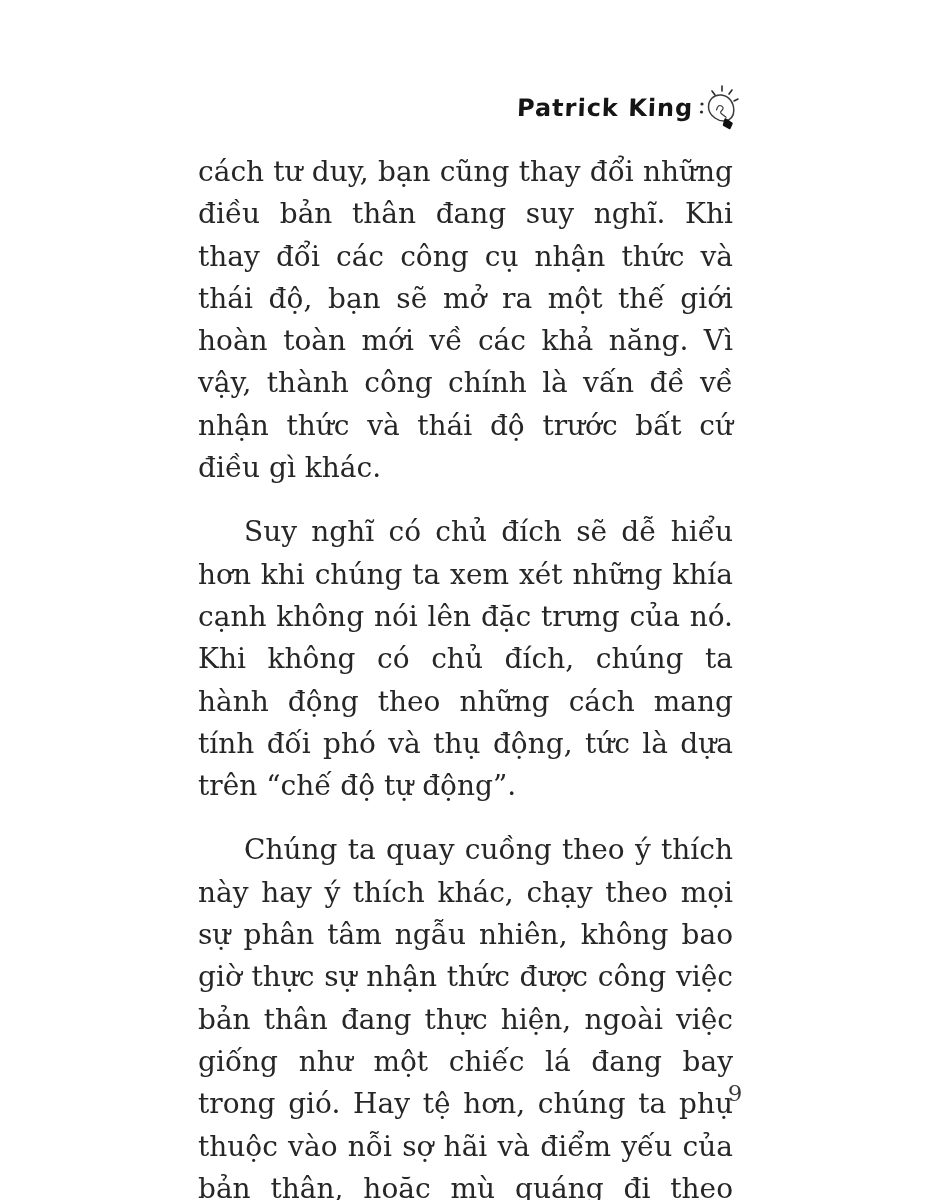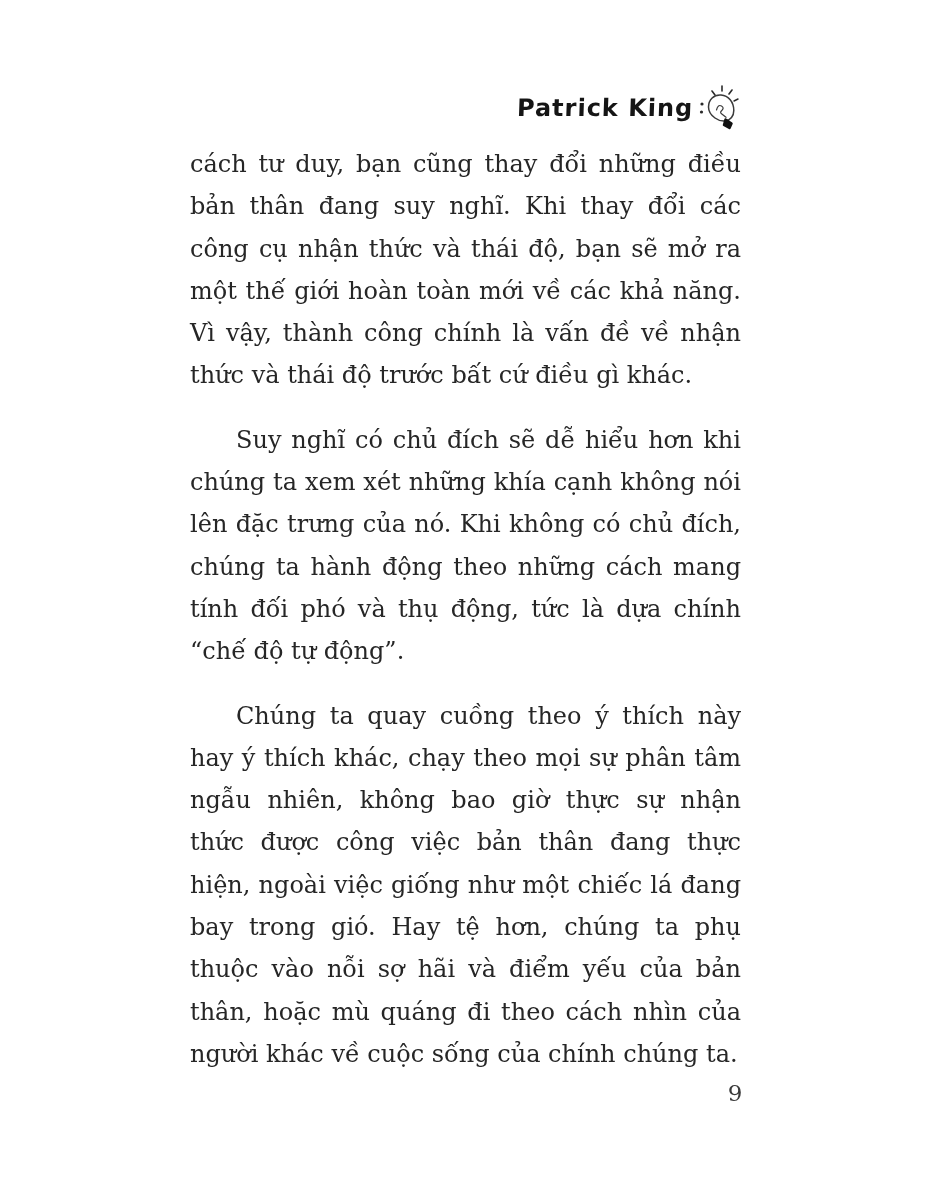--- a/index.html
+++ b/index.html
@@ -40,22 +40,22 @@
     height: 52px;
     line-height: 0;
   }
   .body-text {
     position: absolute;
     left: 190px;
     top: 143px;
     width: 551px;
   }
   .para {
-    margin: 0;
-    font-size: 24px;
+    margin: 8px;
+    font-size: 28px;
     line-height: 42.3px;
     color: #262626;
     text-align: justify;
     text-justify: inter-word;
   }
   .para + .para {
     margin-top: 22px;
   }
   .para.indented {
     text-indent: 46px;
@@ -97,19 +97,19 @@
 
         <path d="M19.5 28 q1.5 -6 5 -4 q3 1.8 0.5 4.2 q-2.5 2.2 -0.5 3.6 l4.5 3.5" fill="none" stroke="#3a3a3a" stroke-width="1.2" stroke-linecap="round"></path>
 
         <path d="M28.5 37.5 L34.5 41.5 L32.5 46 L27 43 Z" fill="#111111" stroke="#111111" stroke-width="2.5" stroke-linejoin="round"></path>
       </svg>
     </span>
   </header>
 
   <main class="body-text">
     <p class="para">cách tư duy, bạn cũng thay đổi những điều bản thân đang suy nghĩ. Khi thay đổi các công cụ nhận thức và thái độ, bạn sẽ mở ra một thế giới hoàn toàn mới về các khả năng. Vì vậy, thành công chính là vấn đề về nhận thức và thái độ trước bất cứ điều gì khác.</p>
-    <p class="para indented">Suy nghĩ có chủ đích sẽ dễ hiểu hơn khi chúng ta xem xét những khía cạnh không nói lên đặc trưng của nó. Khi không có chủ đích, chúng ta hành động theo những cách mang tính đối phó và thụ động, tức là dựa chính “chế độ tự động”.</p>
+    <p class="para indented">Suy nghĩ có chủ đích sẽ dễ hiểu hơn khi chúng ta xem xét những khía cạnh không nói lên đặc trưng của nó. Khi không có chủ đích, chúng ta hành động theo những cách mang tính đối phó và thụ động, tức là dựa trên “chế độ tự động”.</p>
     <p class="para indented">Chúng ta quay cuồng theo ý thích này hay ý thích khác, chạy theo mọi sự phân tâm ngẫu nhiên, không bao giờ thực sự nhận thức được công việc bản thân đang thực hiện, ngoài việc giống như một chiếc lá đang bay trong gió. Hay tệ hơn, chúng ta phụ thuộc vào nỗi sợ hãi và điểm yếu của bản thân, hoặc mù quáng đi theo cách nhìn của người khác về cuộc sống của chính chúng ta.</p>
   </main>
 
   <div class="page-number">9</div>
 
 </div>
 
 </body></html>

